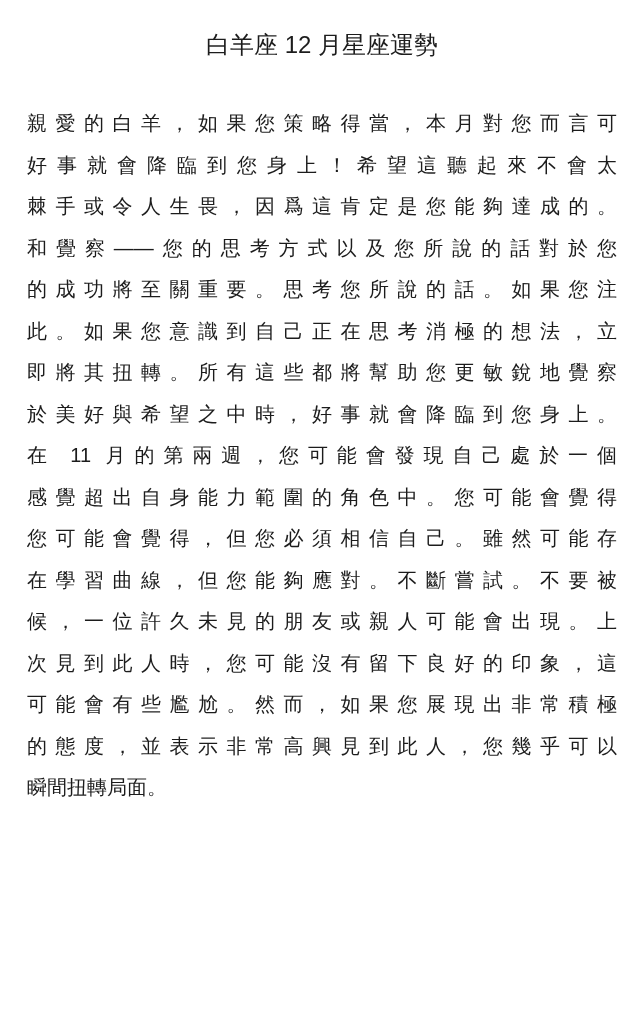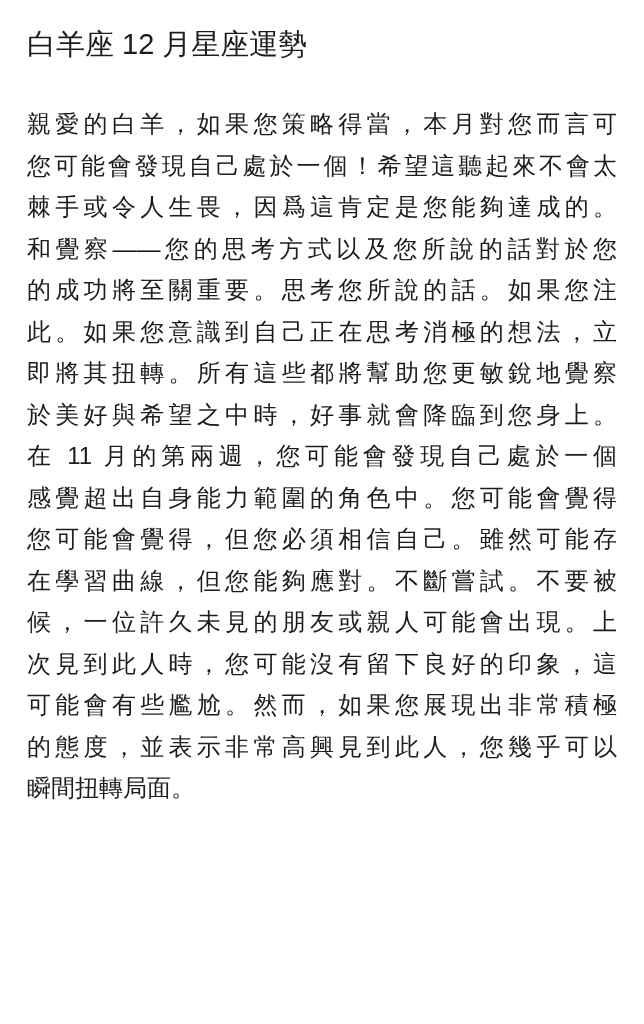--- a/index.html
+++ b/index.html
@@ -13,32 +13,32 @@
     height: 1024px;
     box-sizing: border-box;
     padding: 29px 27px 0 27px;
     background: #ffffff;
     color: #1c1c1c;
     font-family: "Liberation Sans", sans-serif;
     overflow: hidden;
   }
   .article-title {
     margin: 0;
-    font-size: 29px;
+    font-size: 24px;
     font-weight: 400;
     line-height: 31px;
     color: #1c1c1c;
-    text-align: left;
+    text-align: center;
     white-space: nowrap;
   }
   .article-body {
     margin-top: 43px;
   }
   .text-line {
-    font-size: 24px;
+    font-size: 20px;
     font-weight: 400;
     line-height: 41.5px;
     height: 41.5px;
     overflow: hidden;
     color: #1c1c1c;
     text-align: justify;
     text-align-last: justify;
     text-justify: inter-character;
     white-space: nowrap;
   }
@@ -47,21 +47,21 @@
     text-align-last: left;
   }
 </style>
 </head>
 <body>
 
 <div class="page">
   <h1 class="article-title">白羊座 12 月星座運勢</h1>
   <div class="article-body">
       <div class="text-line">親愛的白羊，如果您策略得當，本月對您而言可</div>
-      <div class="text-line">您可能會發現自己處於一個！希望這聽起來不會太</div>
+      <div class="text-line">好事就會降臨到您身上！希望這聽起來不會太</div>
       <div class="text-line">棘手或令人生畏，因爲這肯定是您能夠達成的。</div>
       <div class="text-line">和覺察——您的思考方式以及您所說的話對於您</div>
       <div class="text-line">的成功將至關重要。思考您所說的話。如果您注</div>
       <div class="text-line">此。如果您意識到自己正在思考消極的想法，立</div>
       <div class="text-line">即將其扭轉。所有這些都將幫助您更敏銳地覺察</div>
       <div class="text-line">於美好與希望之中時，好事就會降臨到您身上。</div>
       <div class="text-line">在 11 月的第兩週，您可能會發現自己處於一個</div>
       <div class="text-line">感覺超出自身能力範圍的角色中。您可能會覺得</div>
       <div class="text-line">您可能會覺得，但您必須相信自己。雖然可能存</div>
       <div class="text-line">在學習曲線，但您能夠應對。不斷嘗試。不要被</div>

